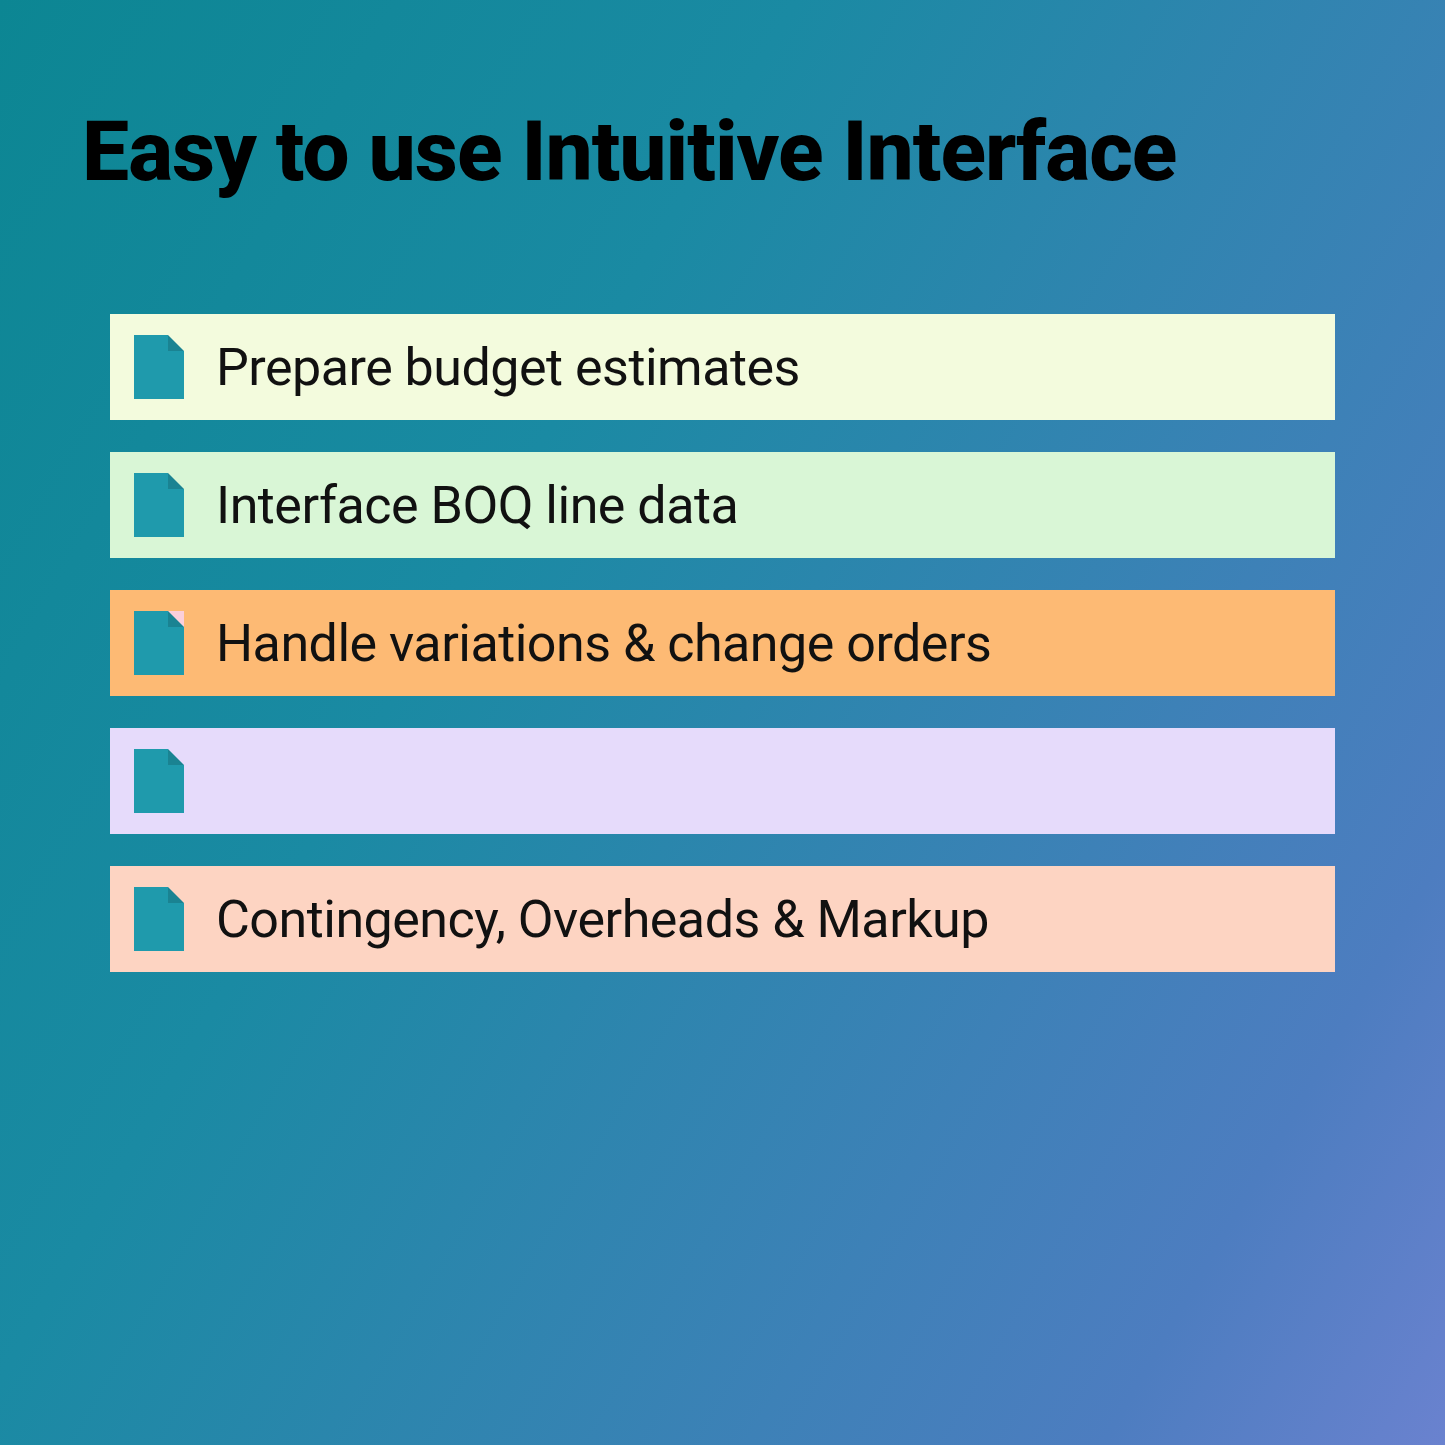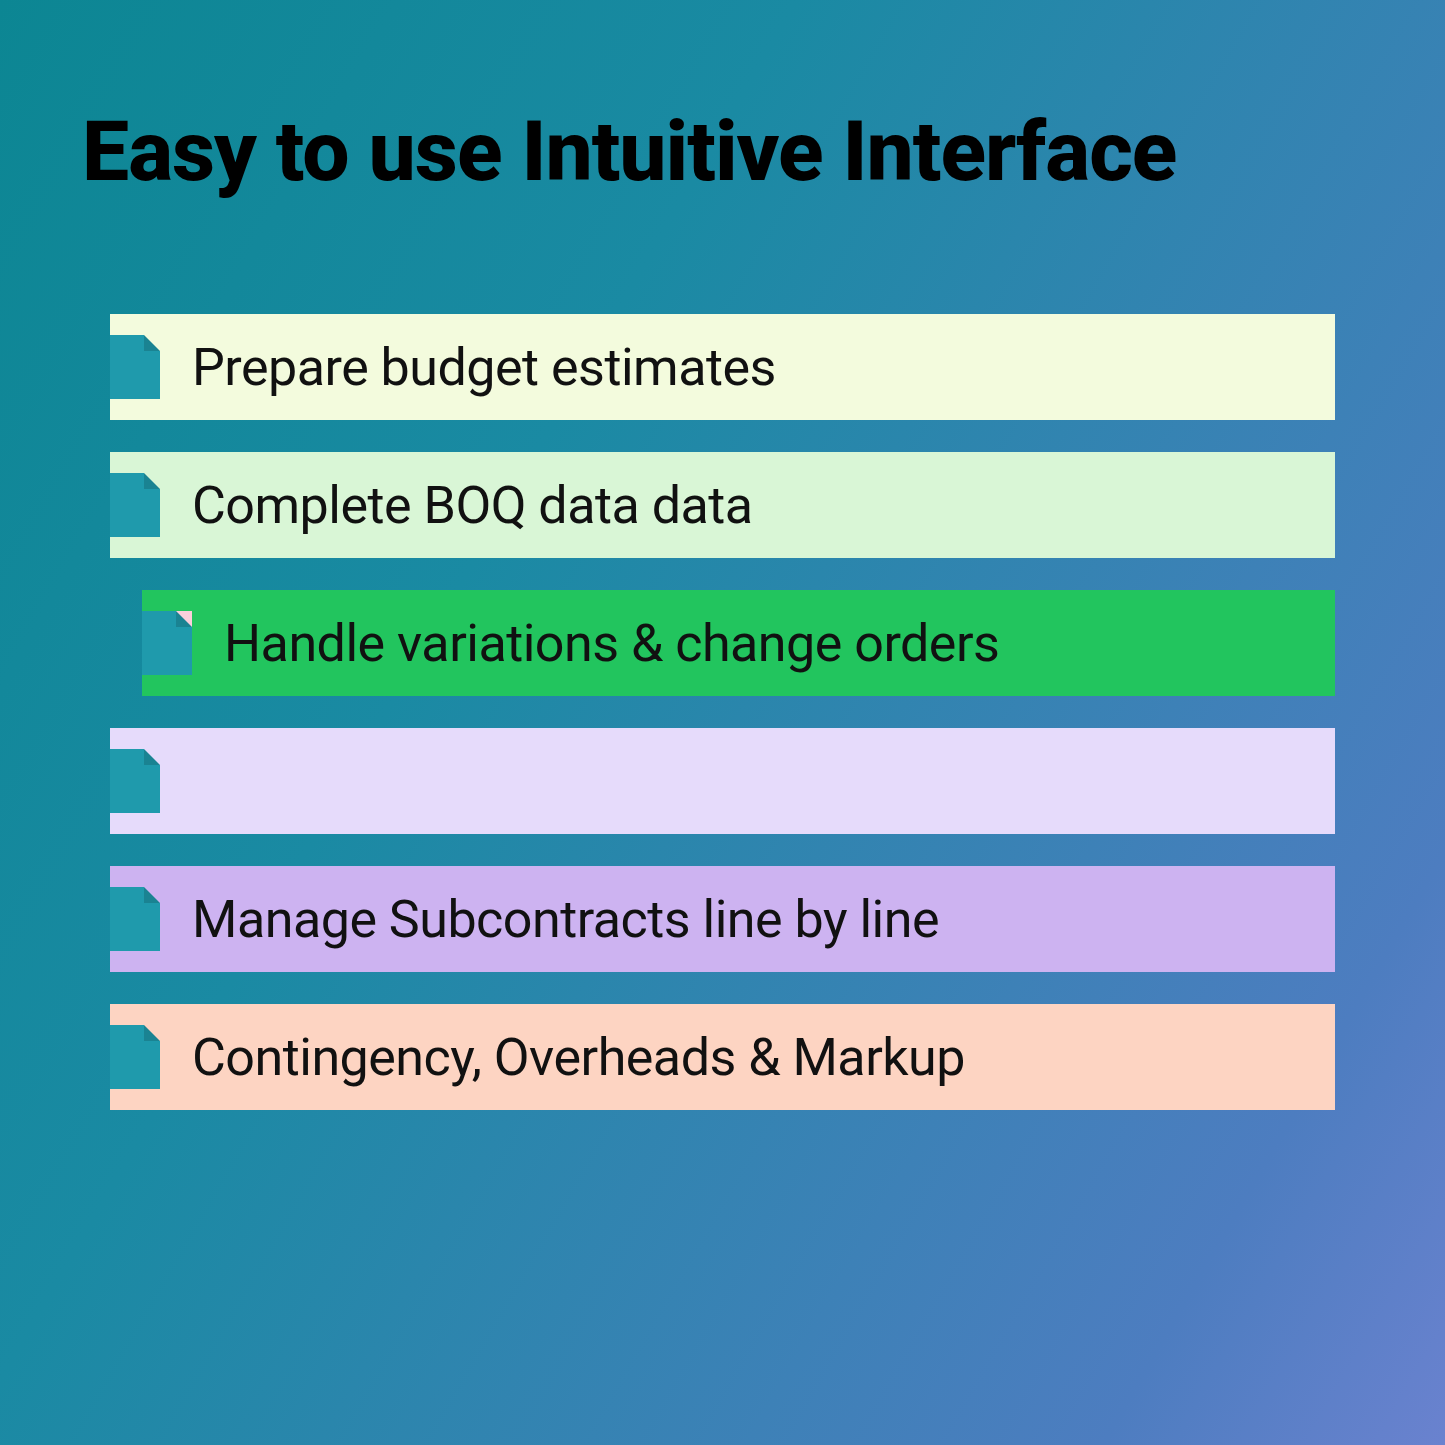--- a/index.html
+++ b/index.html
@@ -23,20 +23,21 @@
       padding-left: 28px;
       padding-right: 28px;
       display: flex;
       flex-direction: column;
       gap: 32px;
     }
     .feature-item {
       display: flex;
       align-items: center;
       height: 106px;
+      padding-left: 24px;
     }
     .doc-icon {
       flex: 0 0 auto;
       width: 50px;
       height: 64px;
       background: #1f9aac;
       position: relative;
       margin-right: 32px;
       border-top-right-radius: 2px;
     }
@@ -73,21 +74,21 @@
       content: "";
       position: absolute;
       top: 0; right: 0;
       border-style: solid;
       border-width: 0 16px 16px 0;
     }
     .bar-0 { background: #f3fbdd; }
     .bar-0 .fold::before { border-color: transparent #f3fbdd transparent transparent; }
     .bar-1 { background: #d9f6d6; }
     .bar-1 .fold::before { border-color: transparent #d9f6d6 transparent transparent; }
-    .bar-2 { background: #22c55e; margin-left: 32px; }
+    .bar-2 { background: #fdba74; }
     .bar-2 .fold::before { border-color: transparent #fbcfdb transparent transparent; }
     .bar-3 { background: #e6dbfb; }
     .bar-3 .fold::before { border-color: transparent #e6dbfb transparent transparent; }
     .bar-4 { background: #cdb3f1; }
     .bar-4 .fold::before { border-color: transparent #cdb3f1 transparent transparent; }
     .bar-5 { background: #fdd4c2; }
     .bar-5 .fold::before { border-color: transparent #fdd4c2 transparent transparent; }
     .feature-label {
       color: #111111;
       font-size: 52px;
@@ -104,38 +105,32 @@
   <div class="feature-item bar-0">
     <div class="doc-icon">
         <span class="fold"></span>
       </div>
     <span class="feature-label">Prepare budget estimates</span>
   </div>
   <div class="feature-item bar-1">
     <div class="doc-icon">
         <span class="fold"></span>
       </div>
-    <span class="feature-label">Complete BOQ data data</span>
+    <span class="feature-label">Interface BOQ line data</span>
   </div>
   <div class="feature-item bar-2">
     <div class="doc-icon">
         <span class="fold"></span>
       </div>
     <span class="feature-label">Handle variations &amp; change orders</span>
   </div>
   <div class="feature-item bar-3">
     <div class="doc-icon">
         <span class="fold"></span>
       </div>
   </div>
-  <div class="feature-item bar-4">
-    <div class="doc-icon">
-        <span class="fold"></span>
-      </div>
-    <span class="feature-label">Manage Subcontracts line by line</span>
-  </div>
   <div class="feature-item bar-5">
     <div class="doc-icon">
         <span class="fold"></span>
       </div>
     <span class="feature-label">Contingency, Overheads &amp; Markup</span>
   </div>
 </div>
 
 </body></html>

